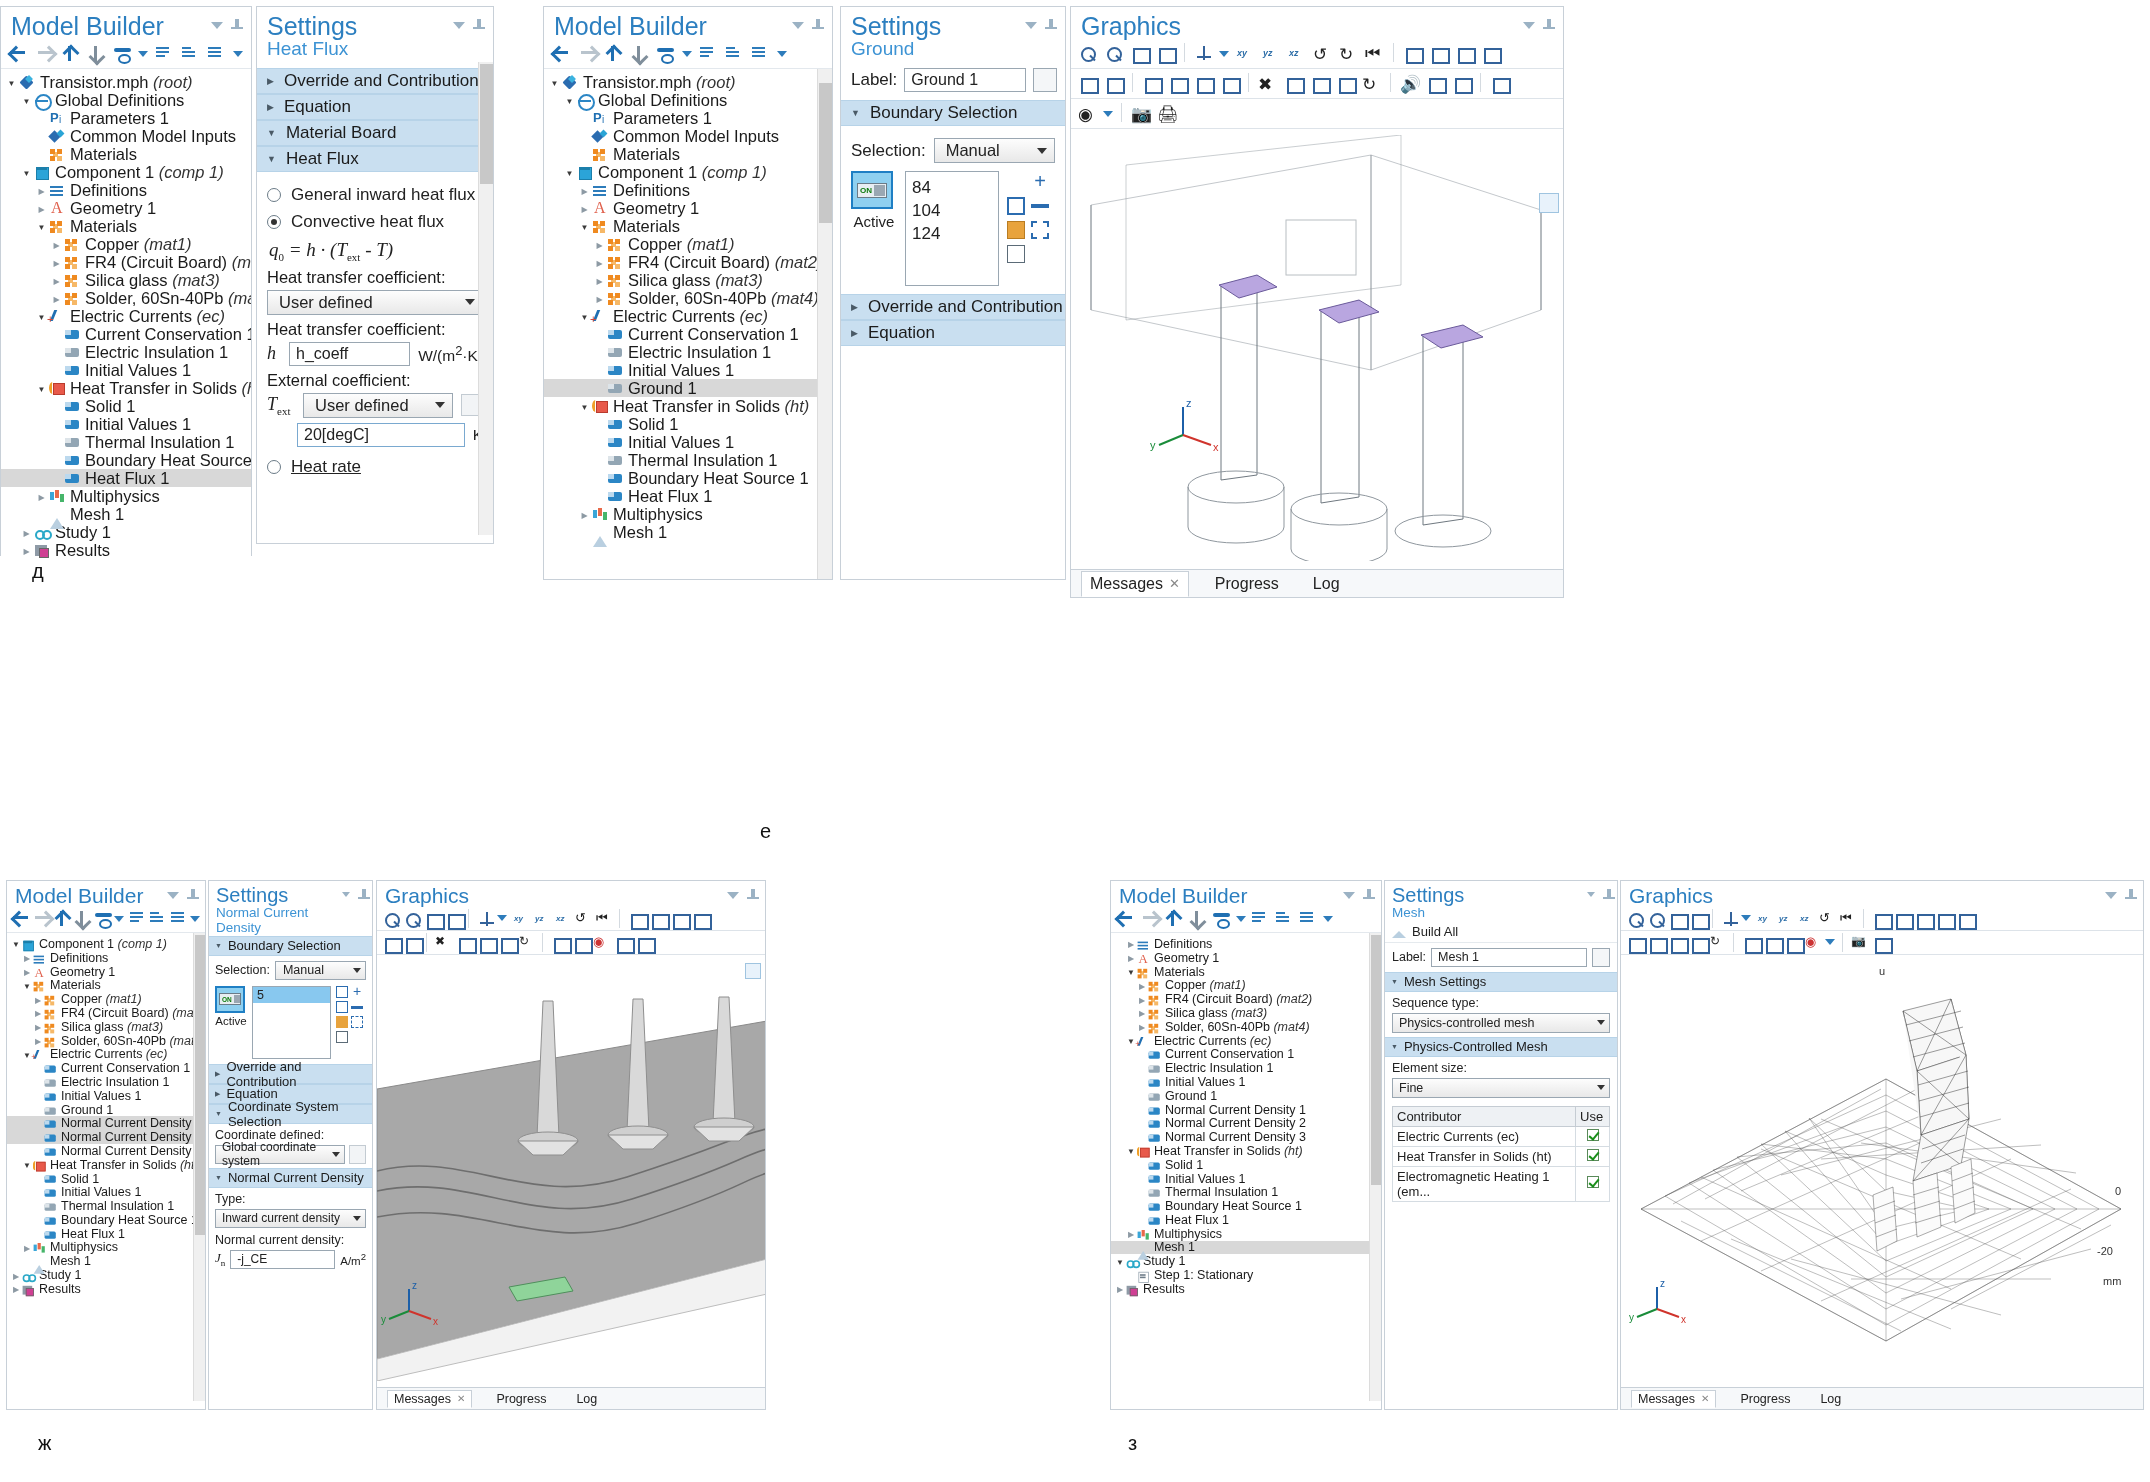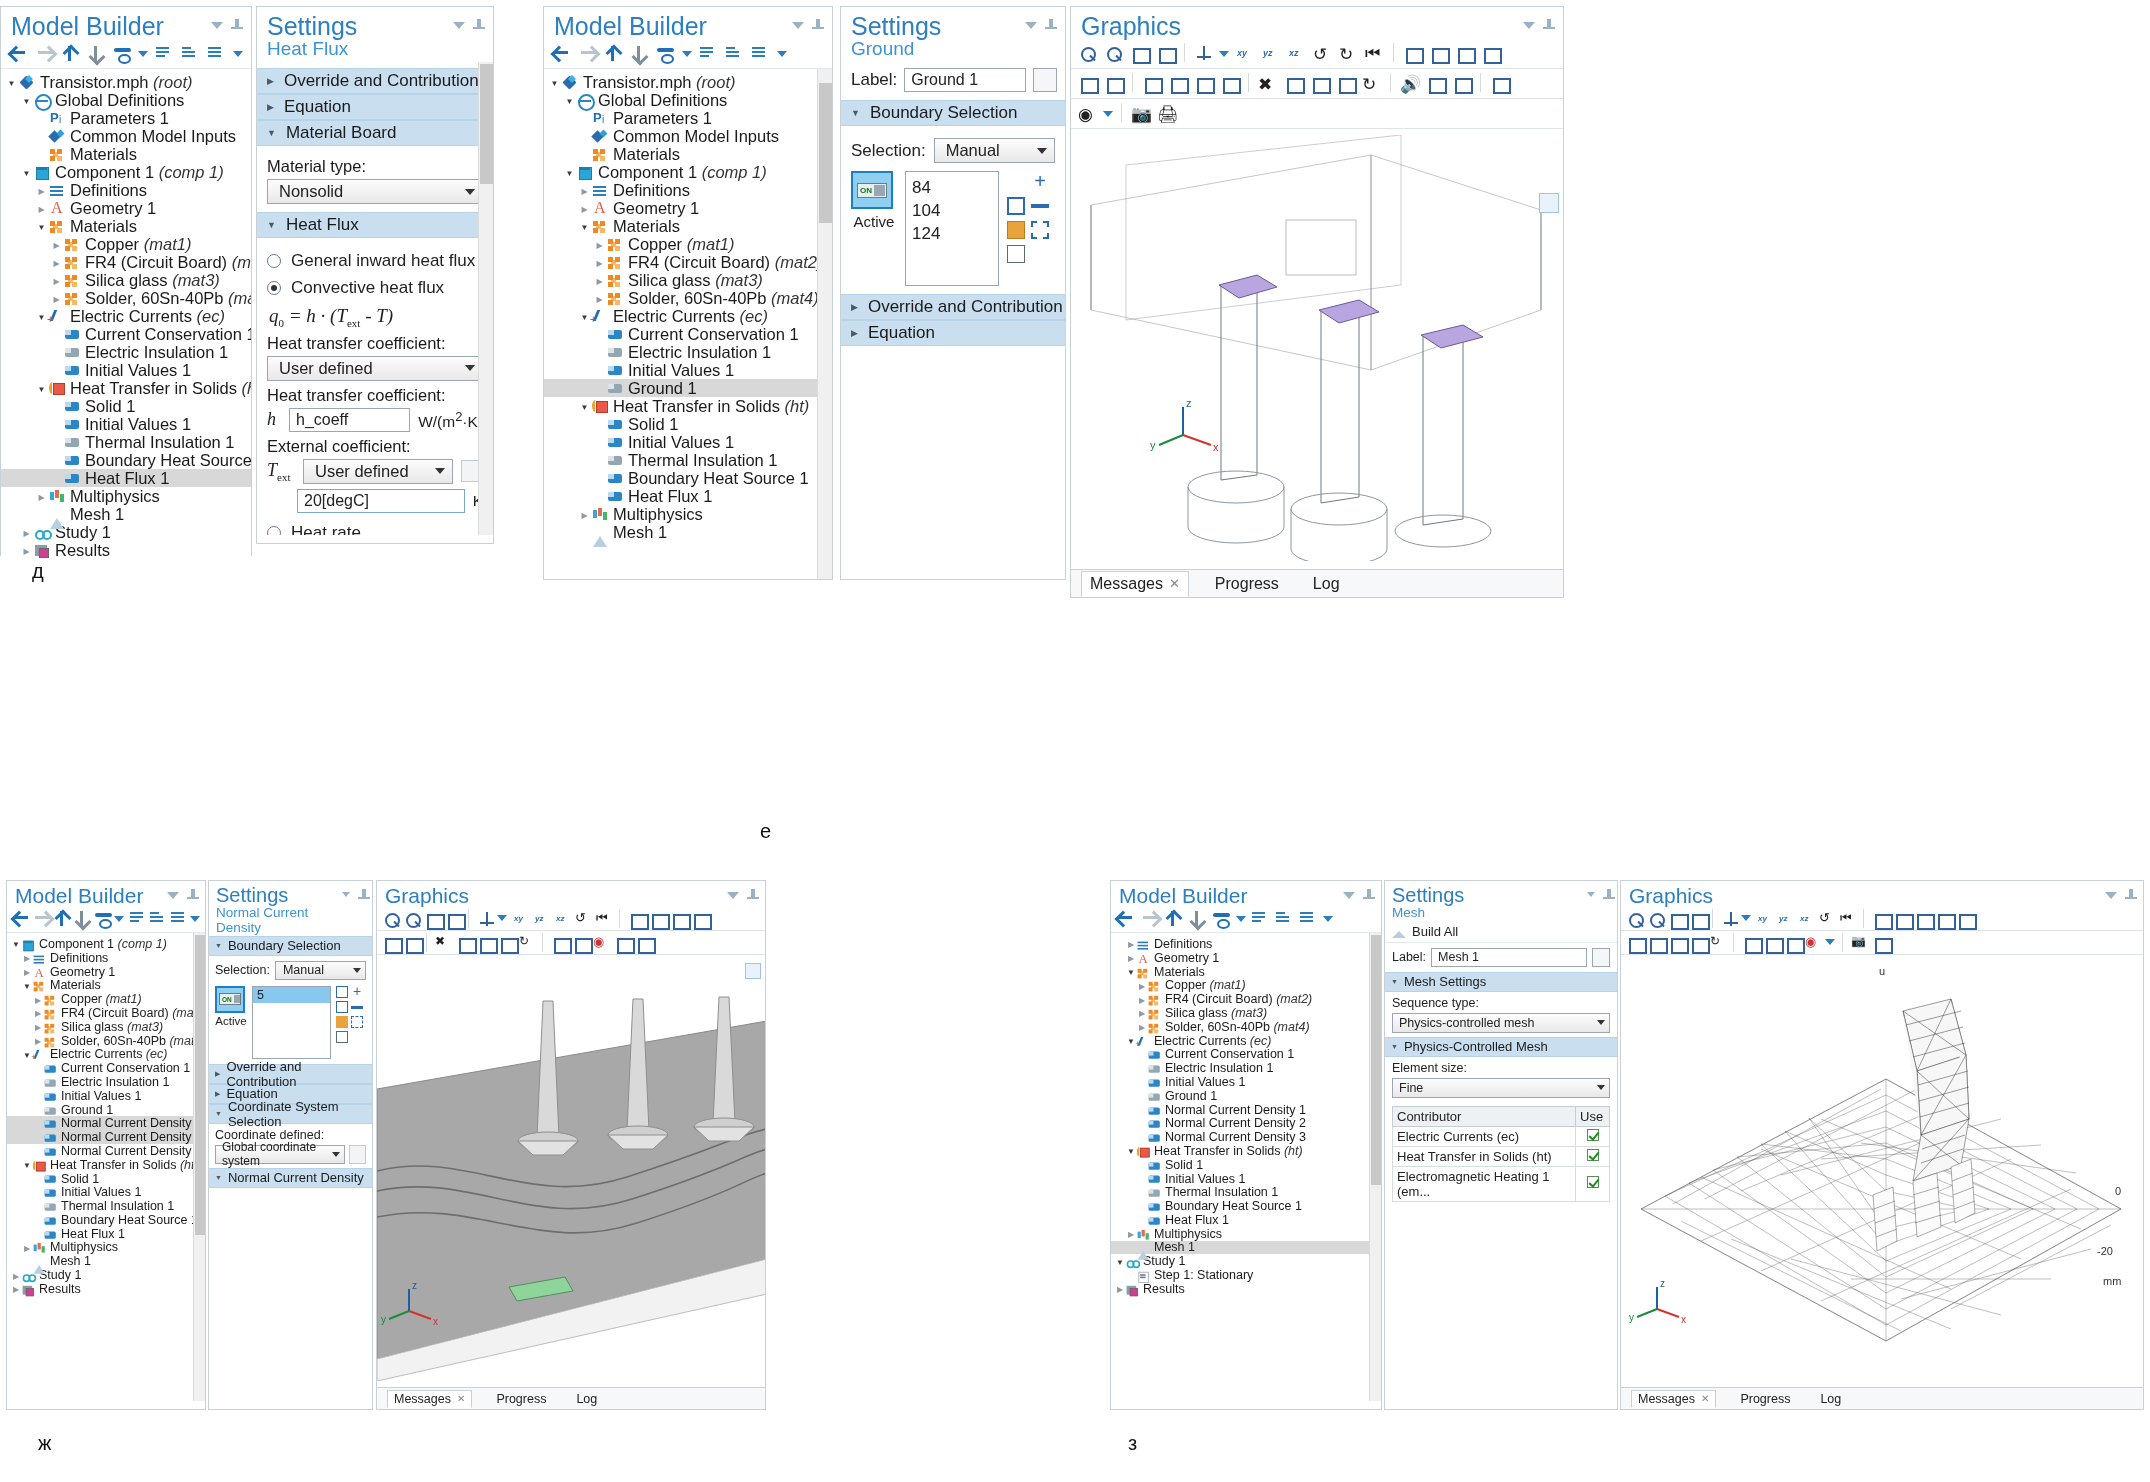--- a/index.html
+++ b/index.html
@@ -322,27 +322,20 @@
       <span>Override and Contribution</span>
     </div>
     <div class="set-sec">
       <span class="tri">▶</span>
       <span>Equation</span>
     </div>
     <div class="set-sec">
       <span class="tri">▼</span>
       <span>Material Board</span>
     </div>
-    <div class="set-body">
-      <div class="flabel">Material type:</div>
-      <div class="combo">
-        <span class="cv">Nonsolid</span>
-        <span class="ca"></span>
-      </div>
-    </div>
     <div class="set-sec">
       <span class="tri">▼</span>
       <span>Heat Flux</span>
     </div>
     <div class="set-body">
       <div class="rrow">
         <span class="radio"></span>
         <span>General inward heat flux</span>
       </div>
       <div class="rrow">
@@ -982,20 +975,33 @@
       <span class="combo" style="flex:1;height:19px;font-size:12px;padding:0 4px 0 6px;">
         <span class="cv">Global coordinate system</span>
         <span class="ca" style="border-left-width:4px;border-right-width:4px;border-top-width:5px;"></span>
       </span>
       <span style="width:17px;height:19px;border:1px solid #c3cbd2;background:#f2f4f6;"></span>
     </div>
   </div>
   <div class="set-sec" style="height:20px;font-size:13px;padding-left:6px;">
     <span class="tri" style="margin-right:6px;font-size:7px;">▼</span>
     <span>Normal Current Density</span>
+  </div>
+  <div style="padding:4px 6px;">
+    <div style="font-size:12.5px;margin-bottom:3px;">Type:</div>
+    <div class="combo" style="height:19px;font-size:12px;padding:0 4px 0 6px;">
+      <span class="cv">Inward current density</span>
+      <span class="ca" style="border-left-width:4px;border-right-width:4px;border-top-width:5px;"></span>
+    </div>
+    <div style="font-size:12.5px;margin:5px 0 3px 0;">Normal current density:</div>
+    <div style="display:flex;align-items:center;gap:5px;">
+      <span style="font-family:'Liberation Serif',serif;font-style:italic;font-size:13px;"><i>J</i><sub style="font-size:9px;font-style:normal">n</sub></span>
+      <span class="txtin" style="flex:1;height:19px;font-size:12px;">-j_CE</span>
+      <span style="font-size:11.5px;">A/m<sup>2</sup></span>
+    </div>
   </div>
 </div>
 
 <div class="panel" style="left:376px;top:880px;width:390px;height:530px;">
   <div class="titlebar" style="padding:4px 6px 0 8px;">
     <div class="hdr-title" style="font-size:21px;">Graphics</div>
     <div class="tb-right" style="padding-top:4px;">
       <span class="caret-dn"></span>
       <span class="pin"></span>
     </div>

